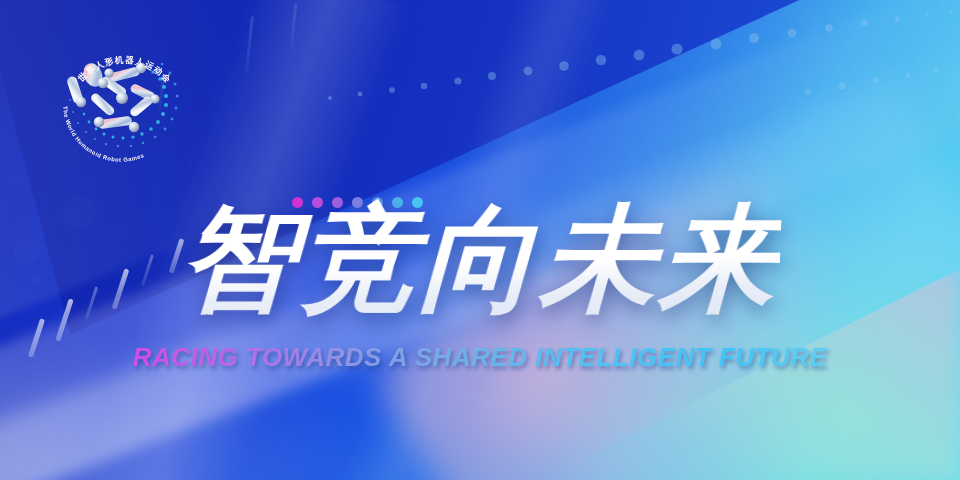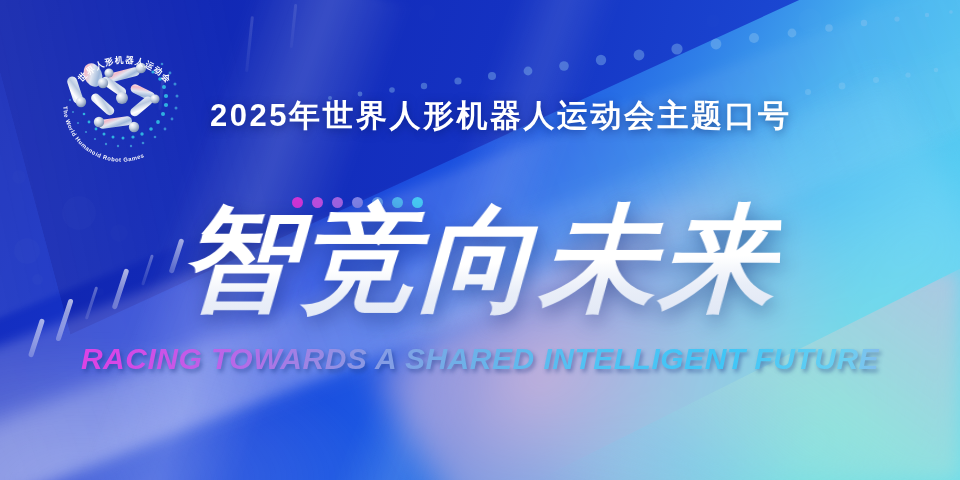--- a/index.html
+++ b/index.html
@@ -163,21 +163,21 @@
     color:transparent;
     -webkit-text-stroke:2px rgba(255,255,255,.92);
     transform:skewX(-2deg);
     z-index:-1;
   }
 
   
   .subtitle{
     position:absolute;left:0;right:0;top:342px;
     text-align:center;
-    font-size:30px;
+    font-size:26px;
     font-weight:bold;
     font-style:italic;
     letter-spacing:.5px;
     white-space:nowrap;
     font-family:"Liberation Sans","DejaVu Sans",sans-serif;
     background:linear-gradient(90deg,
       #e43ce0 0%,
       #d746e6 12%,
       #b967e8 24%,
       #8f93e3 36%,
@@ -357,21 +357,20 @@
 
       <text font-size="8.6" font-weight="bold" fill="#ffffff" font-family="'Liberation Sans','DejaVu Sans',sans-serif" letter-spacing="1.2">
         <textPath href="#arcTop" startOffset="26%">世界人形机器人运动会</textPath>
       </text>
       <text font-size="5.8" font-weight="bold" fill="#ffffff" opacity=".95" font-family="'Liberation Sans','DejaVu Sans',sans-serif" letter-spacing=".5">
         <textPath href="#arcBot" startOffset="8%">The World Humanoid Robot Games</textPath>
       </text>
     </svg>
   </div>
 
-  <div class="header-title">2025年世界人形机器人运动会主题口号</div>
 
   <div class="dot-row">
     <i style="background:#cf34d4;"></i>
     <i style="background:#b84ddc;"></i>
     <i style="background:#9f62e0;"></i>
     <i style="background:#7f82e6;"></i>
     <i style="background:#6298ea;"></i>
     <i style="background:#4fb4ef;"></i>
     <i style="background:#47c9f4;"></i>
   </div>

